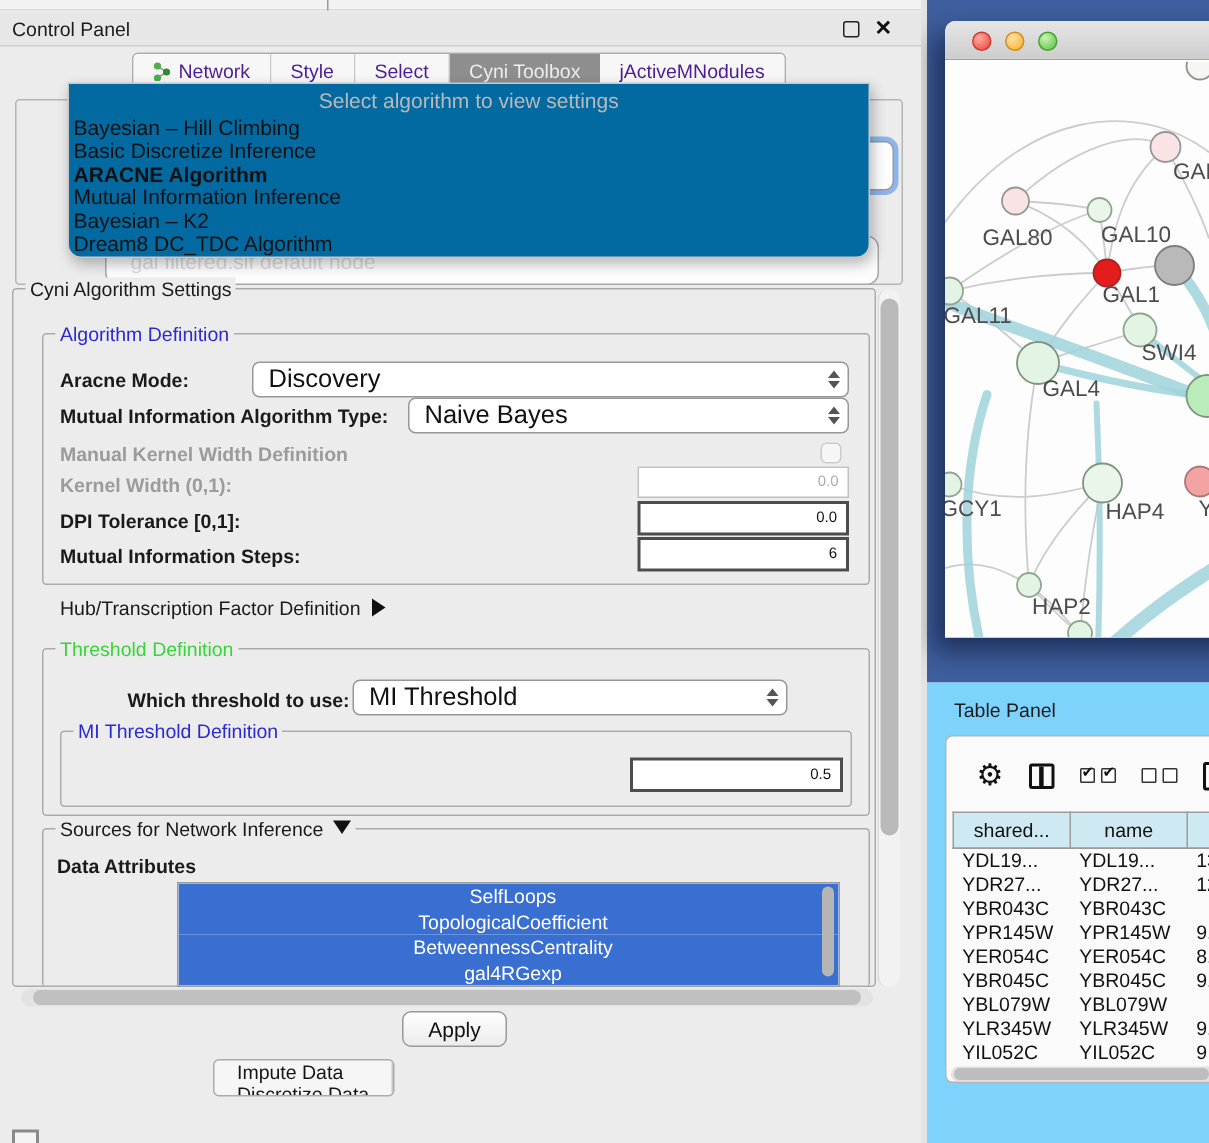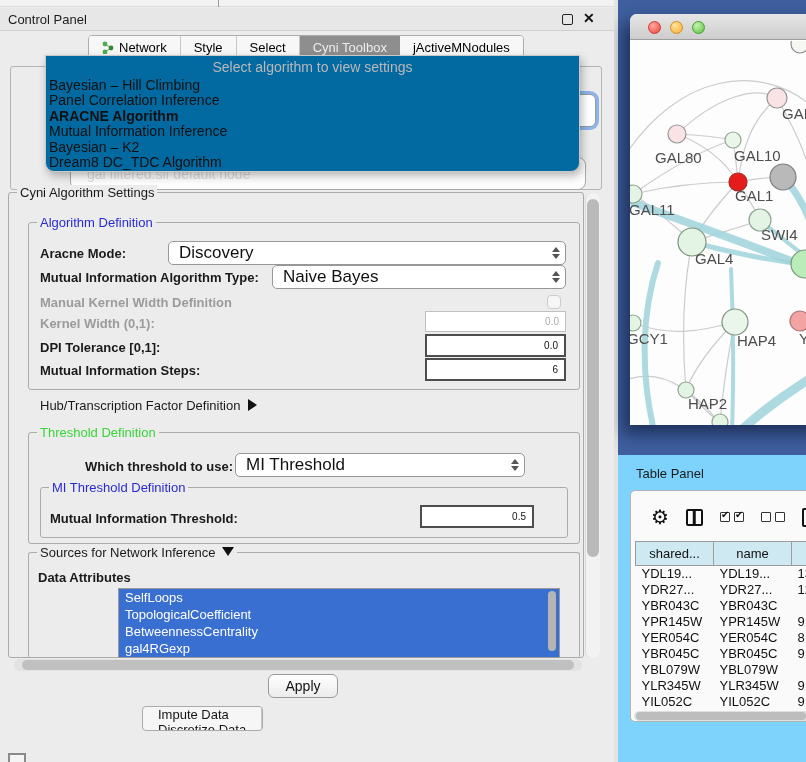--- a/index.html
+++ b/index.html
@@ -12,21 +12,21 @@
   #cp-topstrip { left:0; top:0; width:614px; height:7px; background:#f2f2f2; border-bottom:1px solid #dcdcdc; }
   #cp-topstrip-tick { left:218px; top:0; width:1px; height:7px; background:#9a9a9a; }
   #cp-titlebar { left:0; top:8px; width:614px; height:23px; background:#e7e7e7; border-bottom:1px solid #cfcfcf; }
   #cp-title { left:8px; top:4px; font-size:13px; color:#1c1c1c; }
   #float-box { left:562px; top:6px; width:11px; height:11px; border:1.5px solid #222; border-radius:2px; background:transparent; }
   #close-x { left:583px; top:2px; font-size:14px; font-weight:bold; color:#111; }
 
   
   #cp-tabs { left:88px; top:35px; height:24px; display:flex; align-items:stretch;
              background:#fbfbfb; border:1px solid #adadad; border-radius:4px; overflow:hidden; }
-  .cp-tab { display:flex; align-items:center; gap:5px; padding:0 13px; font-size:13px; color:#000000;
+  .cp-tab { display:flex; align-items:center; gap:5px; padding:0 13px; font-size:13px; color:#4c1d95;
             border-right:1px solid #c8c8c8; background:#f7f7f7; white-space:nowrap; }
   .cp-tab:last-child { border-right:none; }
   .cp-tab.active { background:#8e8e8e; color:#ededed; border-right:none; }
 
   
   #inference-group { left:10px; top:66px; width:592px; height:124px; border:1px solid #b5b5b5; border-radius:3px; background:#ececec; }
   #focused-combo { left:74px; top:94px; width:522px; height:33px; background:#fff; border:1px solid #9a9a9a; border-radius:6px;
                    box-shadow:0 0 0 3px rgba(90,150,235,.65); }
   #ghost-combo { left:70px; top:157px; width:516px; height:33px; background:#fdfdfd; border:1px solid #a8a8a8; border-radius:8px;
                  color:rgba(60,60,60,.18); font-size:14px; line-height:33px; padding-left:16px; overflow:hidden; }
@@ -64,21 +64,21 @@
   #manual-checkbox { left:547px; top:295px; width:14px; height:14px; border:1.5px solid #cbcbcb; border-radius:4px; background:#f6f6f6; }
 
   #hub-row { left:40px; top:398px; font-size:13px; color:#1a1a1a; }
   .tri-right { display:inline-block; width:0; height:0; border-top:6px solid transparent; border-bottom:6px solid transparent;
                border-left:9px solid #111; margin-left:8px; vertical-align:-1px; }
   .tri-down  { display:inline-block; width:0; height:0; border-left:6px solid transparent; border-right:6px solid transparent;
                border-top:9px solid #111; margin-left:6px; vertical-align:1px; }
 
   
   #attr-list { left:118px; top:588px; width:442px; height:70px; background:#fff; border:1px solid #9a9a9a; overflow:hidden; list-style:none; }
-  #attr-list li { height:17px; line-height:17px; font-size:13px; color:#fff; background:#3a6fd2; padding-left:6px; }
+  #attr-list li { height:17px; line-height:17px; font-size:13px; color:#fff; background:#3a6fd2; padding-left:6px;text-align:center; }
   #attr-vthumb { left:548px; top:591px; width:8px; height:60px; background:#b5b5b5; border-radius:4px; }
 
   
   #settings-vscroll { left:585px; top:193px; width:15px; height:465px; background:#f2f2f2; border-left:1px solid #dadada; border-radius:7px; }
   #settings-vthumb  { left:587px; top:199px; width:12px; height:358px; background:#b9b9b9; border-radius:6px; }
   #settings-hscroll { left:14px; top:659px; width:568px; height:12px; background:#e2e2e2; border-radius:6px; }
   #settings-hthumb  { left:22px; top:660px; width:552px; height:10px; background:#c0c0c0; border-radius:5px; }
 
   #apply-btn { left:268px; top:674px; width:70px; height:24px; background:linear-gradient(#fefefe,#ececec);
                border:1px solid #9a9a9a; border-radius:6px; font-size:14px; color:#111;
@@ -167,21 +167,21 @@
     </div>
 
   <div id="inference-group" class="abs"></div>
   <div id="focused-combo" class="abs"></div>
   <div id="ghost-combo" class="abs">gal filtered.sif default node</div>
 
   <div id="algo-popup" class="abs">
     <div id="algo-prompt">Select algorithm to view settings</div>
     <ul id="algo-items">
         <li>Bayesian – Hill Climbing</li>
-        <li>Panel Correlation Inference</li>
+        <li>Basic Discretize Inference</li>
         <li class="bold">ARACNE Algorithm</li>
         <li>Mutual Information Inference</li>
         <li>Bayesian – K2</li>
         <li>Dream8 DC_TDC Algorithm</li>
       </ul>
   </div>
 
   <div id="settings-group" class="groupbox">
     <span class="legend">Cyni Algorithm Settings</span>
   </div>
@@ -233,22 +233,21 @@
     <span>MI Threshold</span>
     <span class="stepper">
         <i class="up"></i>
         <i class="down"></i>
       </span>
   </div>
 
   <div class="groupbox" style="left:40px;top:487px;width:528px;height:51px;">
     <span class="legend blue">MI Threshold Definition</span>
   </div>
-  <span class="flabel" style="left:50px;top:511px;">Mutual Information Threshold:</span>
-  <div class="tfield dark" style="left:420px;top:505px;width:114px;height:23px;padding-left:44px;">0.5</div>
+  <div class="tfield dark" style="left:420px;top:505px;width:142px;height:23px;padding-left:44px;">0.5</div>
 
   <div class="groupbox" style="left:28px;top:552px;width:552px;height:106px;border-bottom:none;">
     <span class="legend"><span>Sources for Network Inference</span><span class="tri-down"></span></span>
   </div>
   <span class="flabel" style="left:38px;top:570px;">Data Attributes</span>
   <ul id="attr-list" class="abs">
       <li>SelfLoops</li>
       <li>TopologicalCoefficient</li>
       <li>BetweennessCentrality</li>
       <li>gal4RGexp</li>

